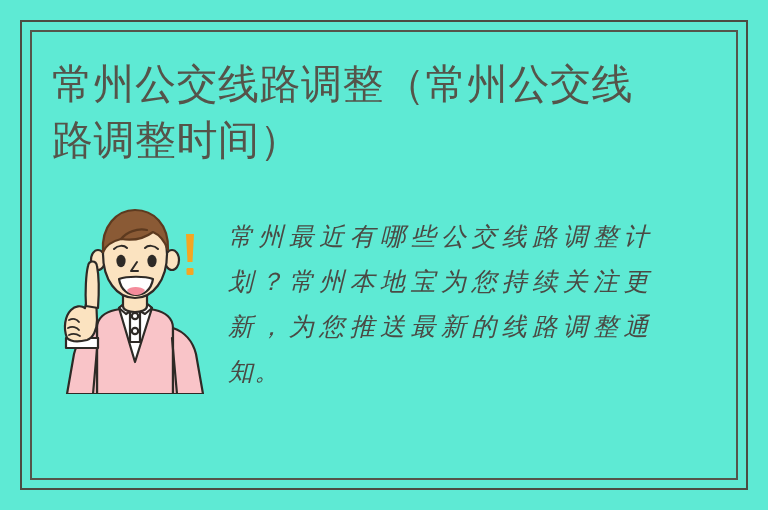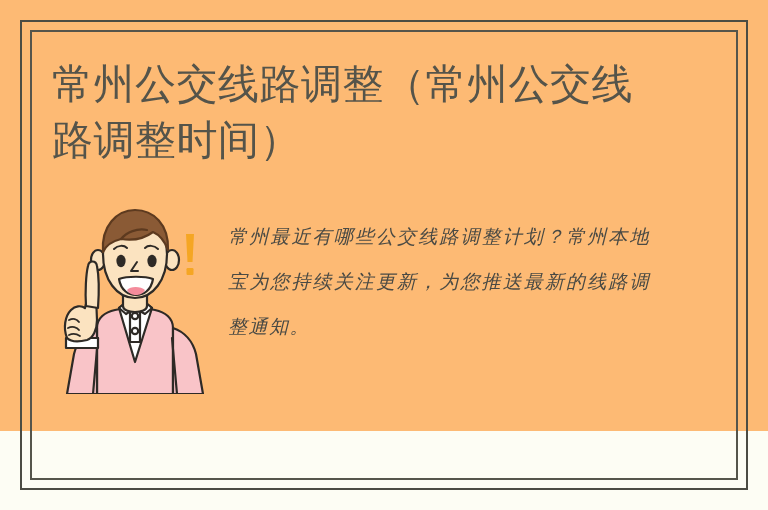--- a/index.html
+++ b/index.html
@@ -10,22 +10,22 @@
     width: 768px;
     height: 510px;
     overflow: hidden;
     background: #fdfdf4;
     font-family: "Liberation Sans", "DejaVu Sans", sans-serif;
   }
 
   #page {
     position: relative;
     width: 768px;
-    height: 431px;
-    background: #fdba74;
+    height: 510px;
+    background: #5eead4;
   }
 
   
   .frame-outer {
     position: absolute;
     left: 20px;
     top: 20px;
     width: 728px;              
     height: 470px;             
     border: 2px solid #4c4c43;
@@ -73,21 +73,21 @@
   }
 
   
   .body-text {
     position: absolute;
     left: 228px;
     top: 214px;
     width: 422px;
     font-family: "DejaVu Serif", "Liberation Serif", serif;
     font-style: italic;
-    font-size: 19px;
+    font-size: 25px;
     line-height: 45px;
     color: #4a4a44;
     letter-spacing: 1.5px;
     text-align: justify;
   }
 </style>
 </head>
 <body>
 
 <div id="page">

